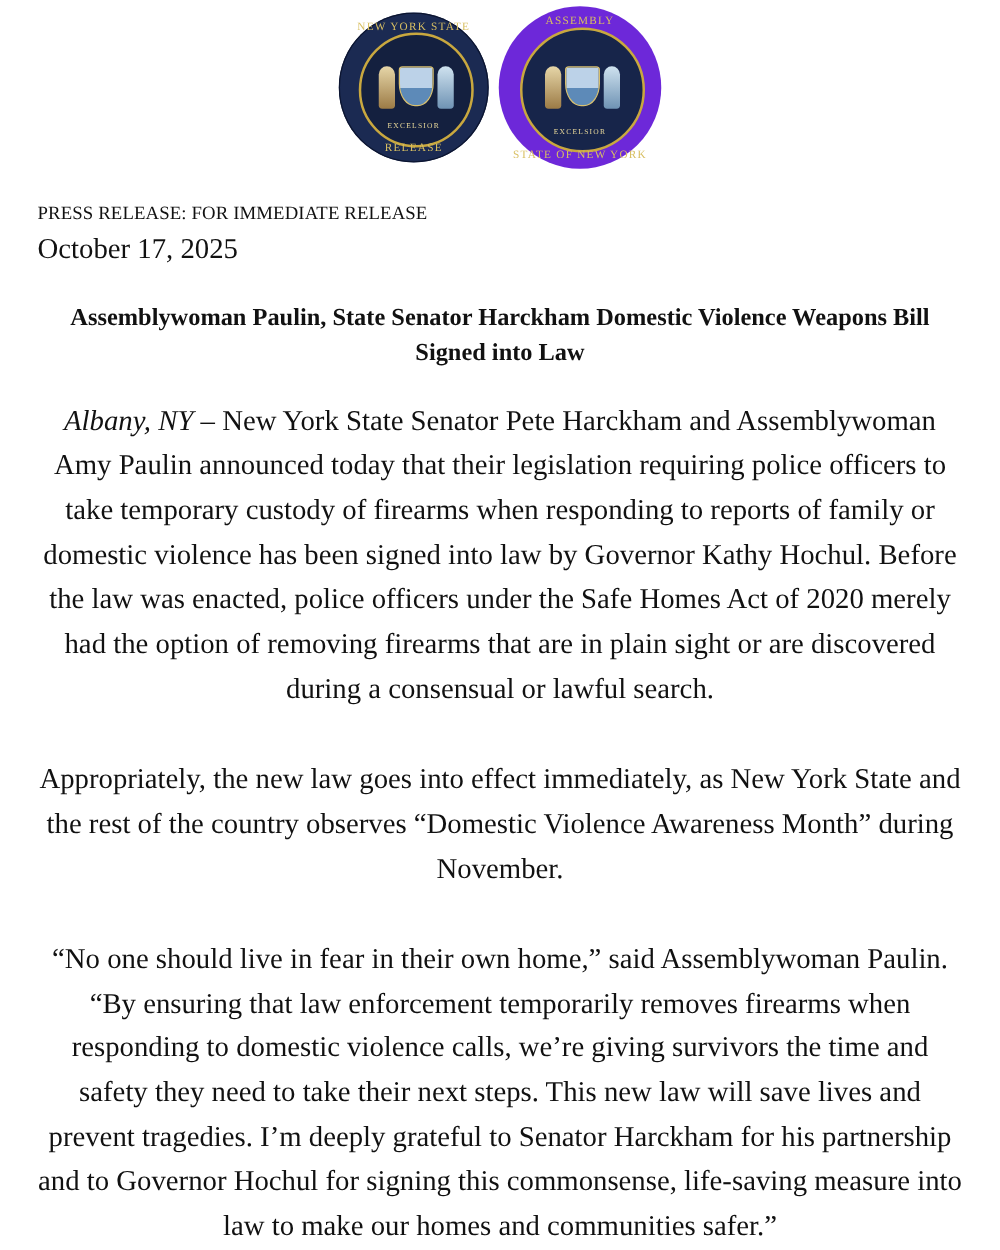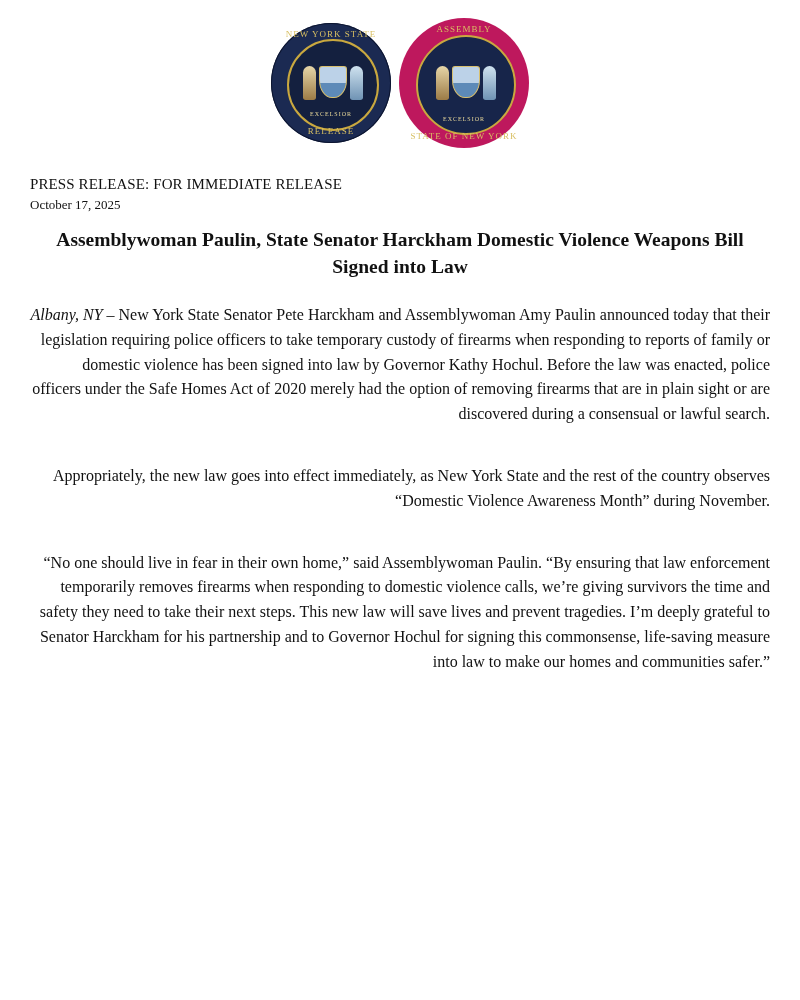--- a/index.html
+++ b/index.html
@@ -21,21 +21,21 @@
     box-sizing: border-box;
     padding: 0 28px;
   }
 
   
   .seals {
     display: flex;
     justify-content: center;
     align-items: center;
     gap: 8px;
-    padding-top: 18px;
+    padding-top: 5px;
     height: 130px;
   }
   .seal {
     position: relative;
     border-radius: 50%;
     flex: none;
   }
 
   
   .seal-senate {
@@ -51,21 +51,21 @@
     width: 88px;
     height: 88px;
     border-radius: 50%;
     background: #14203f;
     border: 2px solid #c9a83f;
     overflow: hidden;
   }
   .seal-assembly {
     width: 130px;
     height: 130px;
-    background: #be185d;
+    background: #6d28d9;
   }
   .seal-assembly .inner {
     position: absolute;
     left: 17px;
     top: 17px;
     width: 96px;
     height: 96px;
     border-radius: 50%;
     background: #17254a;
     border: 2px solid #c9a83f;
@@ -115,37 +115,37 @@
   
   .doc {
     padding: 26px 2px 0 2px;
   }
   .release-line {
     font-size: 15px;
     line-height: 1.38;
     letter-spacing: 0.1px;
   }
   .release-date {
-    font-size: 13px;
+    font-size: 23px;
     line-height: 1.38;
     margin-top: 1px;
   }
   .headline {
-    margin-top: 12px;
+    margin-top: 27px;
     text-align: center;
     font-weight: bold;
     font-size: 19.5px;
     line-height: 1.42;
     padding: 0 18px;
   }
   p.body {
     margin: 37px 0 0 0;
-    font-size: 16px;
+    font-size: 23px;
     line-height: 1.55;
-    text-align: right;
+    text-align: center;
   }
   p.body.first { margin-top: 22px; }
   .lead-loc {
     font-style: italic;
   }
 </style>
 </head>
 <body>
 
 <div class="page">

